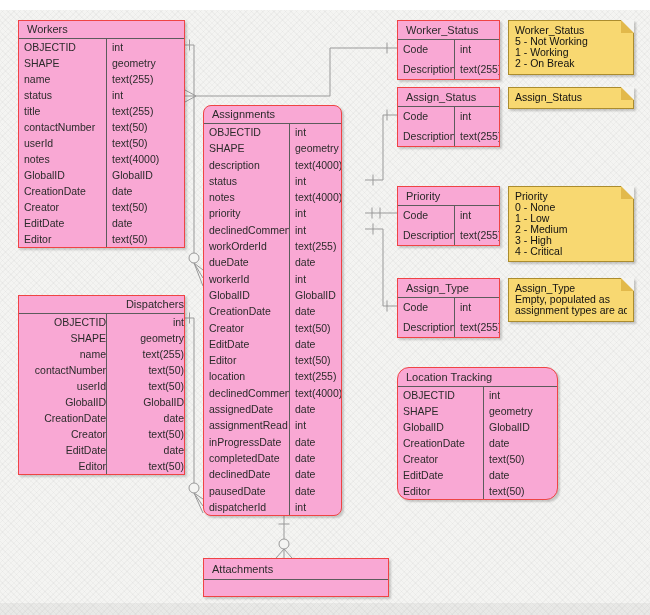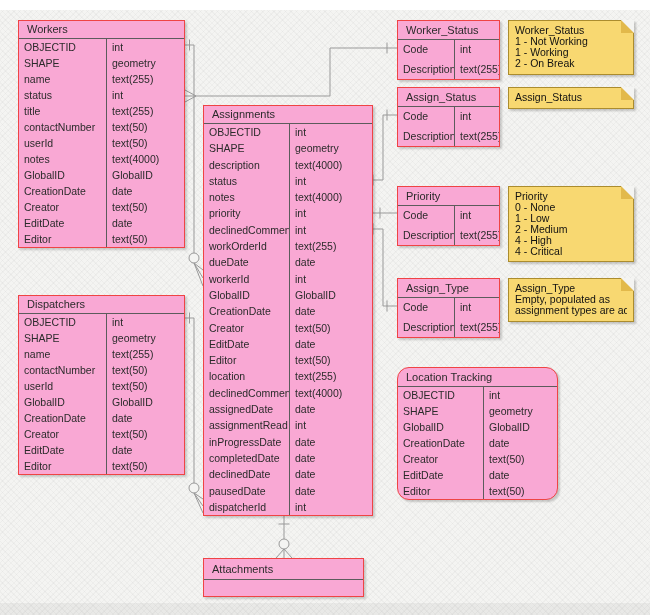--- a/index.html
+++ b/index.html
@@ -27,41 +27,41 @@
   .entity-title{
     height:17px;line-height:17px;padding-left:8px;
     border-bottom:1px solid #5c5c5c;font-size:11px;
     white-space:nowrap;overflow:hidden;
   }
   .frow{display:flex;height:16px;line-height:16px;white-space:nowrap;}
   .fname{flex:0 0 auto;padding-left:5px;border-right:1px solid #5c5c5c;overflow:hidden;}
   .ftype{flex:1 1 auto;padding-left:5px;overflow:hidden;}
 
   #e-workers{left:18px;top:20px;width:167px;}
-  #e-dispatchers{left:18px;top:295px;width:167px;}
+  #e-dispatchers{left:18px;top:295px;width:167px;text-align:right;}
   #e-workers .fname,#e-dispatchers .fname{width:82px;}
 
-  #e-assignments{left:203px;top:105px;width:170px;}
+  #e-assignments{left:203px;top:105px;width:139px;border-radius:8px;}
   #e-assignments .fname{width:80px;}
   #e-assignments .frow{height:16.3px;line-height:16.3px;}
 
   .lookup{left:397px;width:103px;}
   .lookup .entity-title{height:18px;line-height:18px;}
   .lookup .frow{height:19.5px;line-height:19.5px;}
   .lookup .fname{width:51px;}
   #e-worker_status{top:20px;}
   #e-assign_status{top:87px;}
   #e-priority{top:186px;}
   #e-assign_type{top:278px;}
 
   #e-location_tracking{left:397px;top:367px;width:161px;border-radius:12px;}
   #e-location_tracking .entity-title{height:18px;line-height:18px;}
   #e-location_tracking .fname{width:80px;}
 
-  #e-attachments{left:203px;top:558px;width:161px;}
+  #e-attachments{left:203px;top:558px;width:186px;}
   #e-attachments .entity-title{height:20px;line-height:20px;}
   #e-attachments .entity-empty{height:16px;}
 
   .note{
     position:absolute;left:508px;width:126px;z-index:2;
     background:#f8d871;border:1px solid #ab8c2e;box-sizing:border-box;
     box-shadow:2px 2px 2px rgba(0,0,0,0.2);
     color:#111111;font-size:10.5px;line-height:10.9px;
     padding:4px 6px 5px 6px;
   }
@@ -489,40 +489,40 @@
 <div class="entity" id="e-attachments">
   <div class="entity-title">Attachments</div>
   <div class="entity-empty"></div>
 </div>
 
 <div class="note" id="n-worker_status">
   <span class="fold"></span>
   <div class="note-title">Worker_Status</div>
   <div>
 
-  <div class="note-line">1 - Not Working</div>
+  <div class="note-line">5 - Not Working</div>
       <div class="note-line">1 - Working</div>
       <div class="note-line">2 - On Break</div>
     </div>
 </div>
 
 <div class="note" id="n-assign_status">
   <span class="fold"></span>
   <div class="note-title">Assign_Status</div>
 </div>
 
 <div class="note" id="n-priority">
   <span class="fold"></span>
   <div class="note-title">Priority</div>
   <div>
 
   <div class="note-line">0 - None</div>
       <div class="note-line">1 - Low</div>
       <div class="note-line">2 - Medium</div>
-      <div class="note-line">4 - High</div>
+      <div class="note-line">3 - High</div>
       <div class="note-line">4 - Critical</div>
     </div>
 </div>
 
 <div class="note" id="n-assign_type">
   <span class="fold"></span>
   <div class="note-title">Assign_Type</div>
   <div>
 
   <div class="note-line">Empty, populated as</div>

